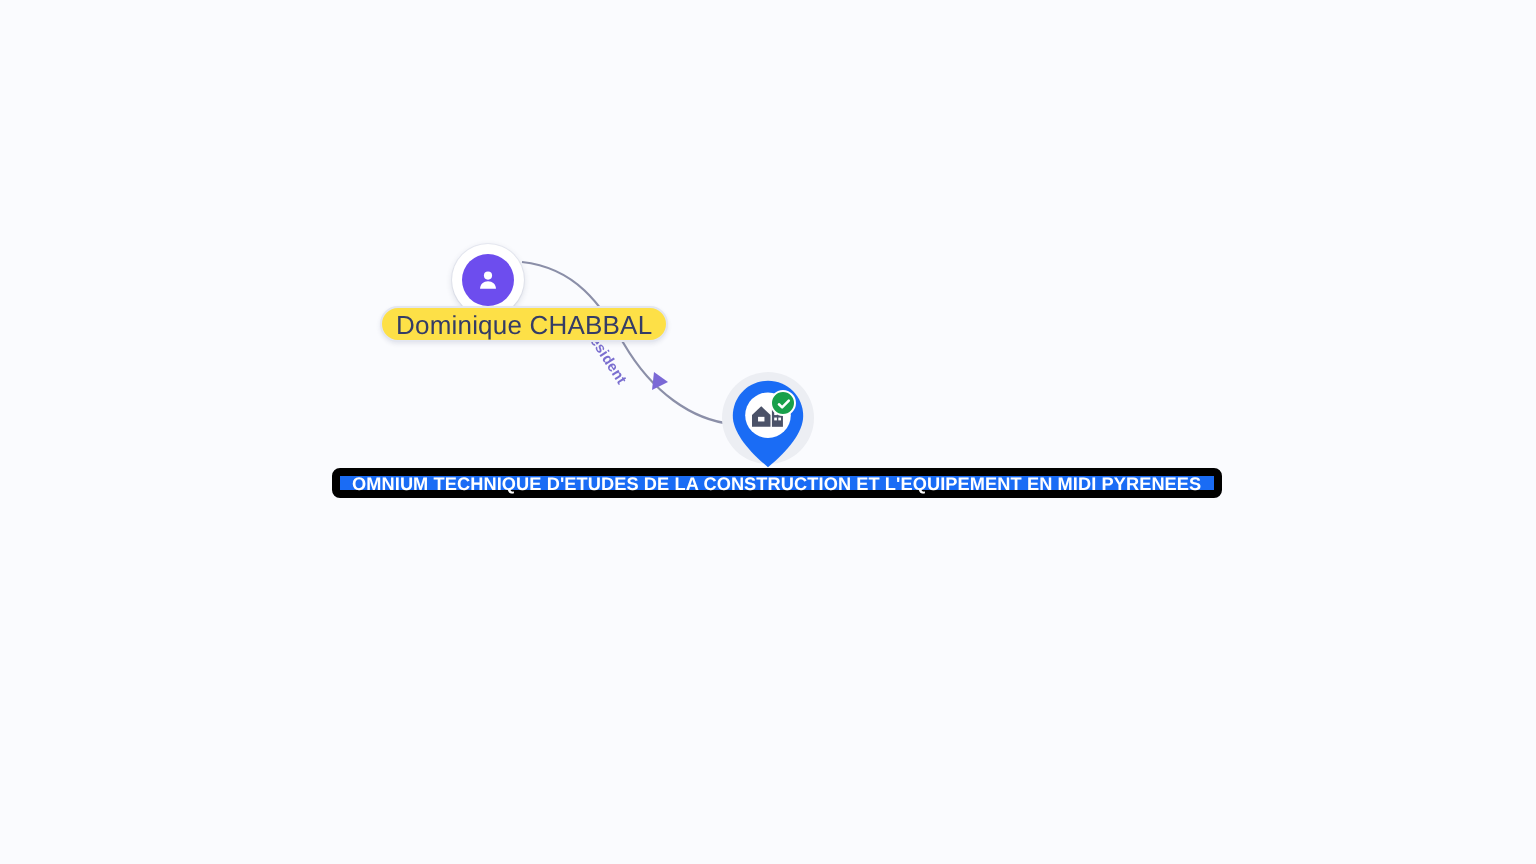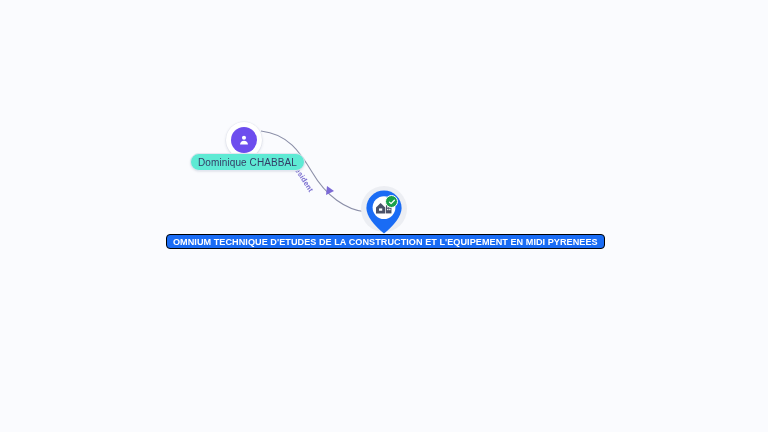--- a/index.html
+++ b/index.html
@@ -80,24 +80,24 @@
 
   #person-label {
     position: absolute;
     left: 190px;
     top: 153px;
     height: 18px;
     box-sizing: border-box;
     padding: 0 7px;
     display: flex;
     align-items: center;
-    background: #5eead4;
+    background: #fde047;
     border: 1px solid #e3e6f0;
     border-radius: 9px;
-    font-size: 10px;
+    font-size: 13px;
     color: #343c66;
     white-space: nowrap;
     box-shadow: 0 1px 2px rgba(40,50,90,0.10);
     letter-spacing: 0.1px;
   }
 
   
   #company-node {
     position: absolute;
     left: 357px;
@@ -152,21 +152,21 @@
   #company-label {
     position: absolute;
     left: 166px;
     top: 234px;
     height: 15px;
     box-sizing: border-box;
     padding: 0 6px;
     display: flex;
     align-items: center;
     background: #1a6cf5;
-    border: 1px solid #000000;
+    border: 4px solid #000000;
     border-radius: 4px;
     color: #ffffff;
     font-size: 9.1px;
     font-weight: 700;
     white-space: nowrap;
     letter-spacing: 0.05px;
   }
 </style>
 </head>
 <body style="background: rgb(250, 251, 254);">

